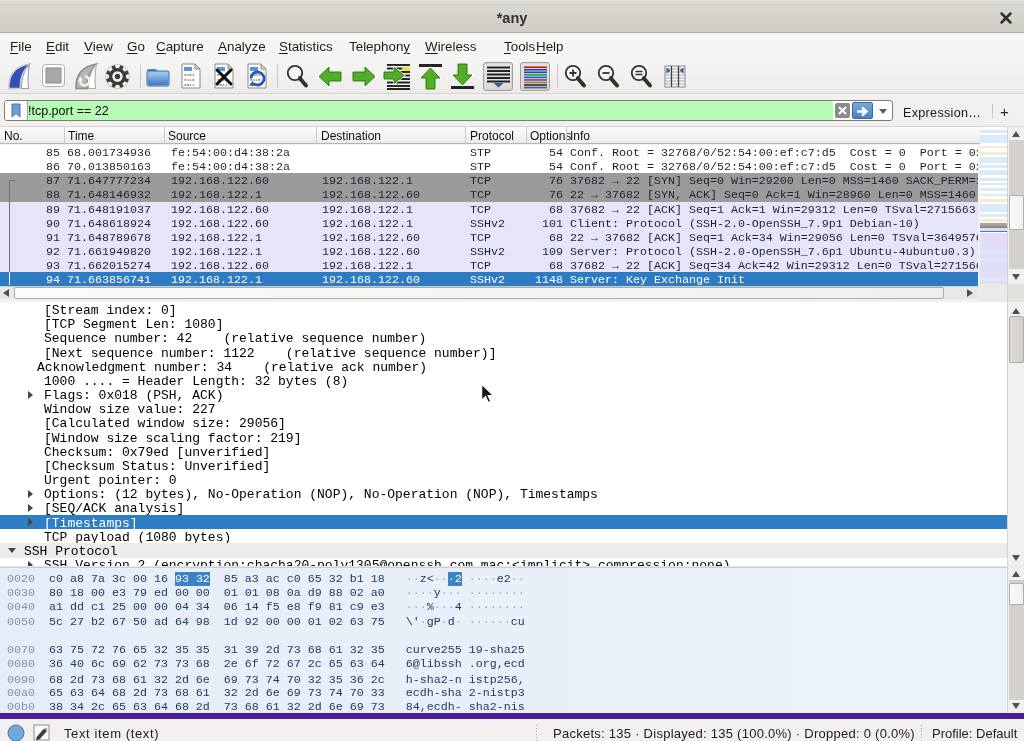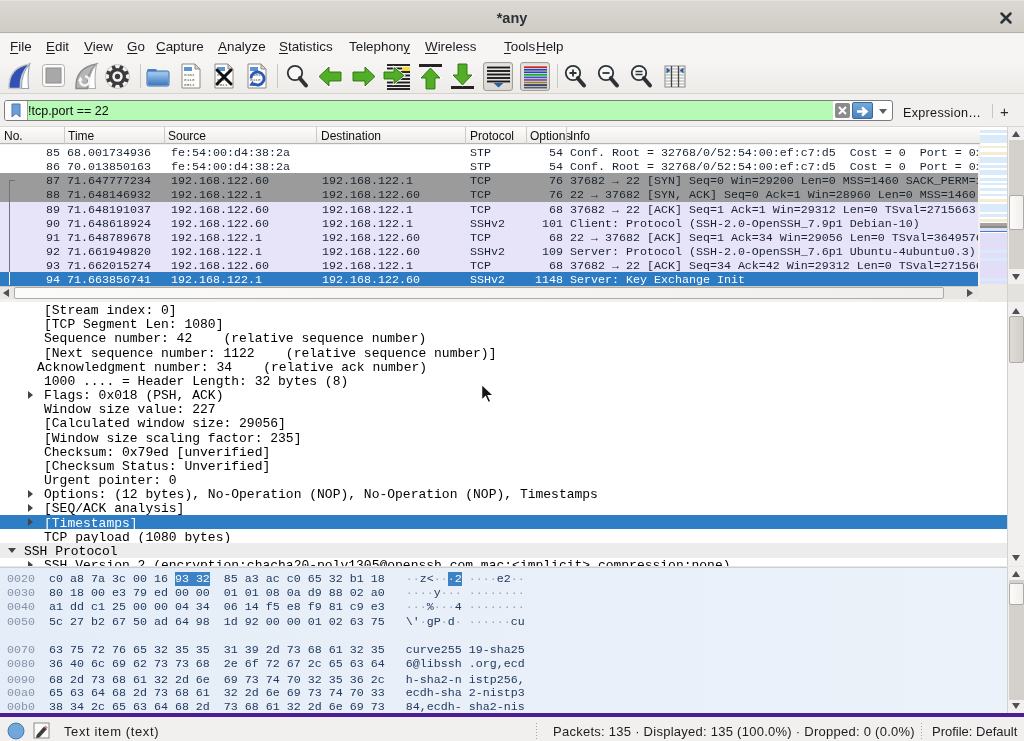--- a/index.html
+++ b/index.html
@@ -69,21 +69,21 @@
 .tri-r{position:absolute;width:0;height:0;border-top:4px solid transparent;border-bottom:4px solid transparent;border-left:5.5px solid #444}
 .tri-d{position:absolute;width:0;height:0;border-left:4px solid transparent;border-right:4px solid transparent;border-top:5.5px solid #444}
 
 #hexpane{left:0;top:567px;width:1008px;height:146px;background:linear-gradient(90deg,#e5edf8,#ecf2fa);border-top:1px solid #c9cdd4;overflow:hidden}
 .xrow{position:absolute;left:7px;top:0;color:#223a5e}
 .xoff{color:#8492a8}
 .xdim{color:#93a2b8}
 .xsel{background:#3d82c4;color:#fff}
 .xsel .xdim{color:#d9e5f3}
 
-#statusbar{left:0;top:713px;width:1024px;height:28px;background:#f1f0ee;border-top:4px solid #4c1d95}
+#statusbar{left:0;top:713px;width:1024px;height:28px;background:#f1f0ee;border-top:6px solid #4c1d95}
 .stext{position:absolute;top:6.5px;font-size:13px;color:#1b1d20}
 .sdot{position:absolute;top:6px;width:1px;height:16px;
  background-image:linear-gradient(#a8a5a0 1px,transparent 1px);background-size:1px 3px}
 svg{position:absolute;overflow:visible}
 </style></head><body>
 <div class="abs" id="titlebar"></div>
 <div class="abs" id="title">*any</div>
 <svg id="closex" width="18" height="18" style="left:998px;top:10px">
     <path d="M3.5 3.5 L12.5 12.5 M12.5 3.5 L3.5 12.5" stroke="#2c3137" stroke-width="2.5" stroke-linecap="round"></path>
   </svg>
@@ -369,21 +369,21 @@
 <div class="abs" id="detail">
     <div class="dline mono" style="top:0.60px"><div class="t" style="left:44px">[Stream index: 0]</div></div>
     <div class="dline mono" style="top:14.77px"><div class="t" style="left:44px">[TCP Segment Len: 1080]</div></div>
     <div class="dline mono" style="top:28.94px"><div class="t" style="left:44px">Sequence number: 42    (relative sequence number)</div></div>
     <div class="dline mono" style="top:43.11px"><div class="t" style="left:44px">[Next sequence number: 1122    (relative sequence number)]</div></div>
     <div class="dline mono" style="top:57.28px"><div class="t" style="left:37px">Acknowledgment number: 34    (relative ack number)</div></div>
     <div class="dline mono" style="top:71.45px"><div class="t" style="left:44px">1000 .... = Header Length: 32 bytes (8)</div></div>
     <div class="dline mono" style="top:85.62px"><div class="tri-r" style="left:28px;top:3px"></div><div class="t" style="left:44px">Flags: 0x018 (PSH, ACK)</div></div>
     <div class="dline mono" style="top:99.79px"><div class="t" style="left:44px">Window size value: 227</div></div>
     <div class="dline mono" style="top:113.96px"><div class="t" style="left:44px">[Calculated window size: 29056]</div></div>
-    <div class="dline mono" style="top:128.13px"><div class="t" style="left:44px">[Window size scaling factor: 235]</div></div>
+    <div class="dline mono" style="top:128.13px"><div class="t" style="left:44px">[Window size scaling factor: 219]</div></div>
     <div class="dline mono" style="top:142.30px"><div class="t" style="left:44px">Checksum: 0x79ed [unverified]</div></div>
     <div class="dline mono" style="top:156.47px"><div class="t" style="left:44px">[Checksum Status: Unverified]</div></div>
     <div class="dline mono" style="top:170.64px"><div class="t" style="left:44px">Urgent pointer: 0</div></div>
     <div class="dline mono" style="top:184.81px"><div class="tri-r" style="left:28px;top:3px"></div><div class="t" style="left:44px">Options: (12 bytes), No-Operation (NOP), No-Operation (NOP), Timestamps</div></div>
     <div class="dline mono" style="top:198.98px"><div class="tri-r" style="left:28px;top:3px"></div><div class="t" style="left:44px">[SEQ/ACK analysis]</div></div>
     <div class="dline mono dsel" style="top:213.15px"><div class="tri-r" style="left:28px;top:3px"></div><div class="t" style="left:44px">[Timestamps]</div></div>
     <div class="dline mono" style="top:227.32px"><div class="t" style="left:44px">TCP payload (1080 bytes)</div></div>
     <div class="dline mono dgray" style="top:241.49px"><div class="tri-d" style="left:8px;top:5px"></div><div class="t" style="left:24px">SSH Protocol</div></div>
     <div class="dline mono" style="top:255.66px"><div class="tri-r" style="left:28px;top:3px"></div><div class="t" style="left:44px">SSH Version 2 (encryption:chacha20-poly1305@openssh.com mac:&lt;implicit&gt; compression:none)</div></div>
   </div>

